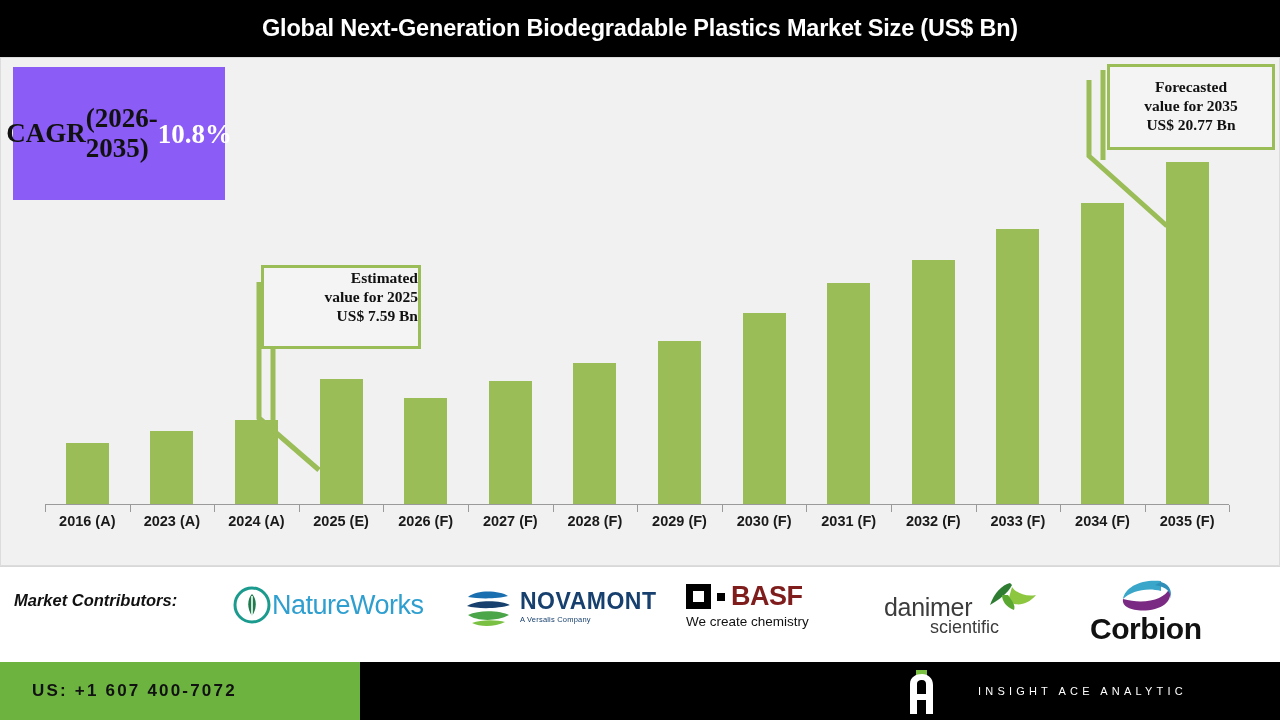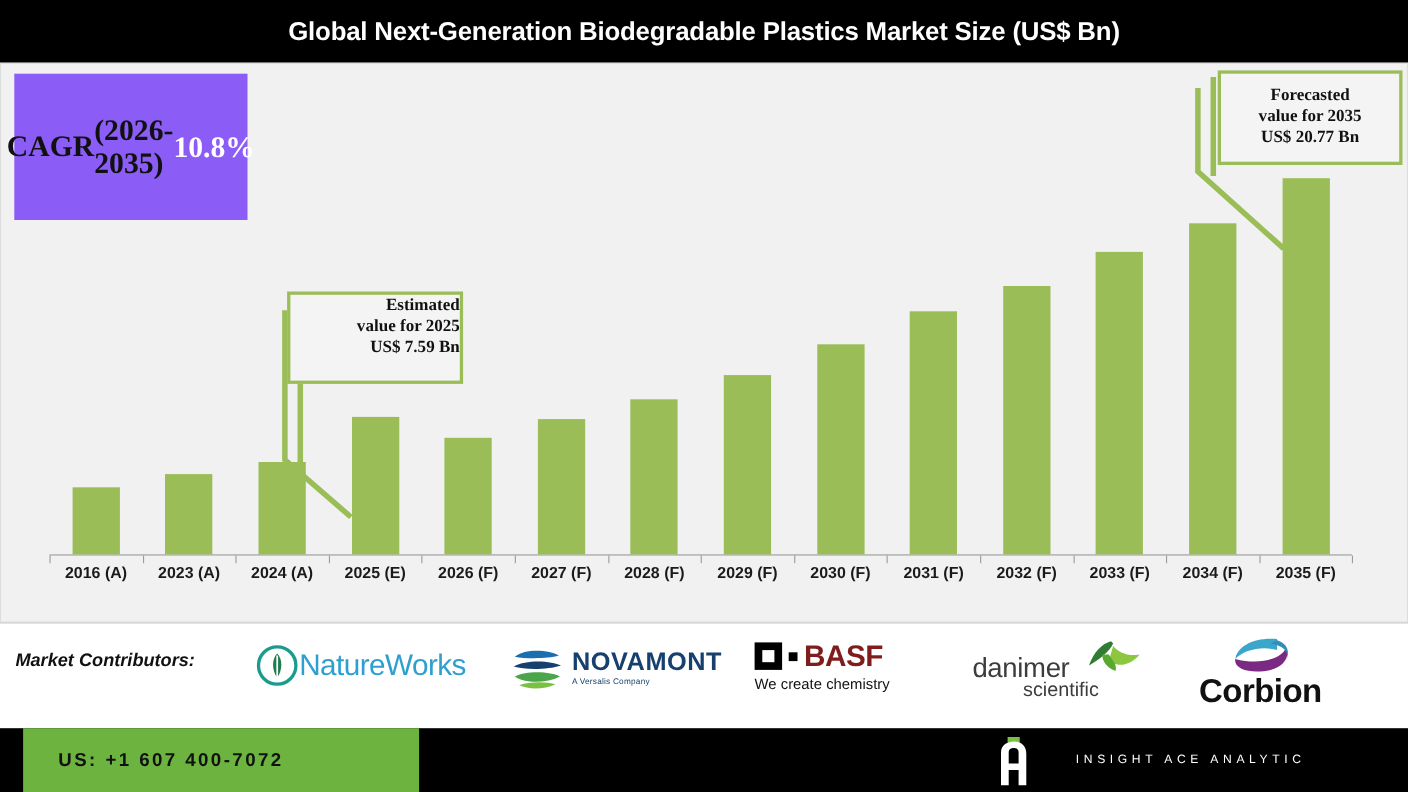--- a/index.html
+++ b/index.html
@@ -103,21 +103,21 @@
   .dn-sub{font-size:18px;color:#3c3c3c;font-family:"Liberation Sans", sans-serif;margin-left:46px;margin-top:-2px;line-height:1;}
 
   
   .cb{left:1090px;top:12px;flex-direction:column;align-items:center;}
   .cb-name{font-size:30px;font-weight:bold;color:#111;letter-spacing:-0.5px;font-family:"Liberation Sans", sans-serif;line-height:1;margin-top:1px;}
 
   
   .footer{position:absolute;left:0;top:662px;width:1280px;height:58px;background:#000;}
   .footer-green{
     position:absolute;left:0;top:0;width:360px;height:58px;background:#6cb33f;
-    display:flex;align-items:center;margin-left:21px;
+    display:flex;align-items:center;
   }
   .footer-phone{
     margin-left:32px;font-size:17px;font-weight:bold;color:#111;
     letter-spacing:2.2px;font-family:"Liberation Sans", sans-serif;
   }
   .footer-brand{
     position:absolute;left:960px;top:0;height:58px;display:flex;align-items:center;
   }
   .footer-brand-text{
     font-size:11px;color:#ffffff;letter-spacing:4.2px;font-weight:500;

